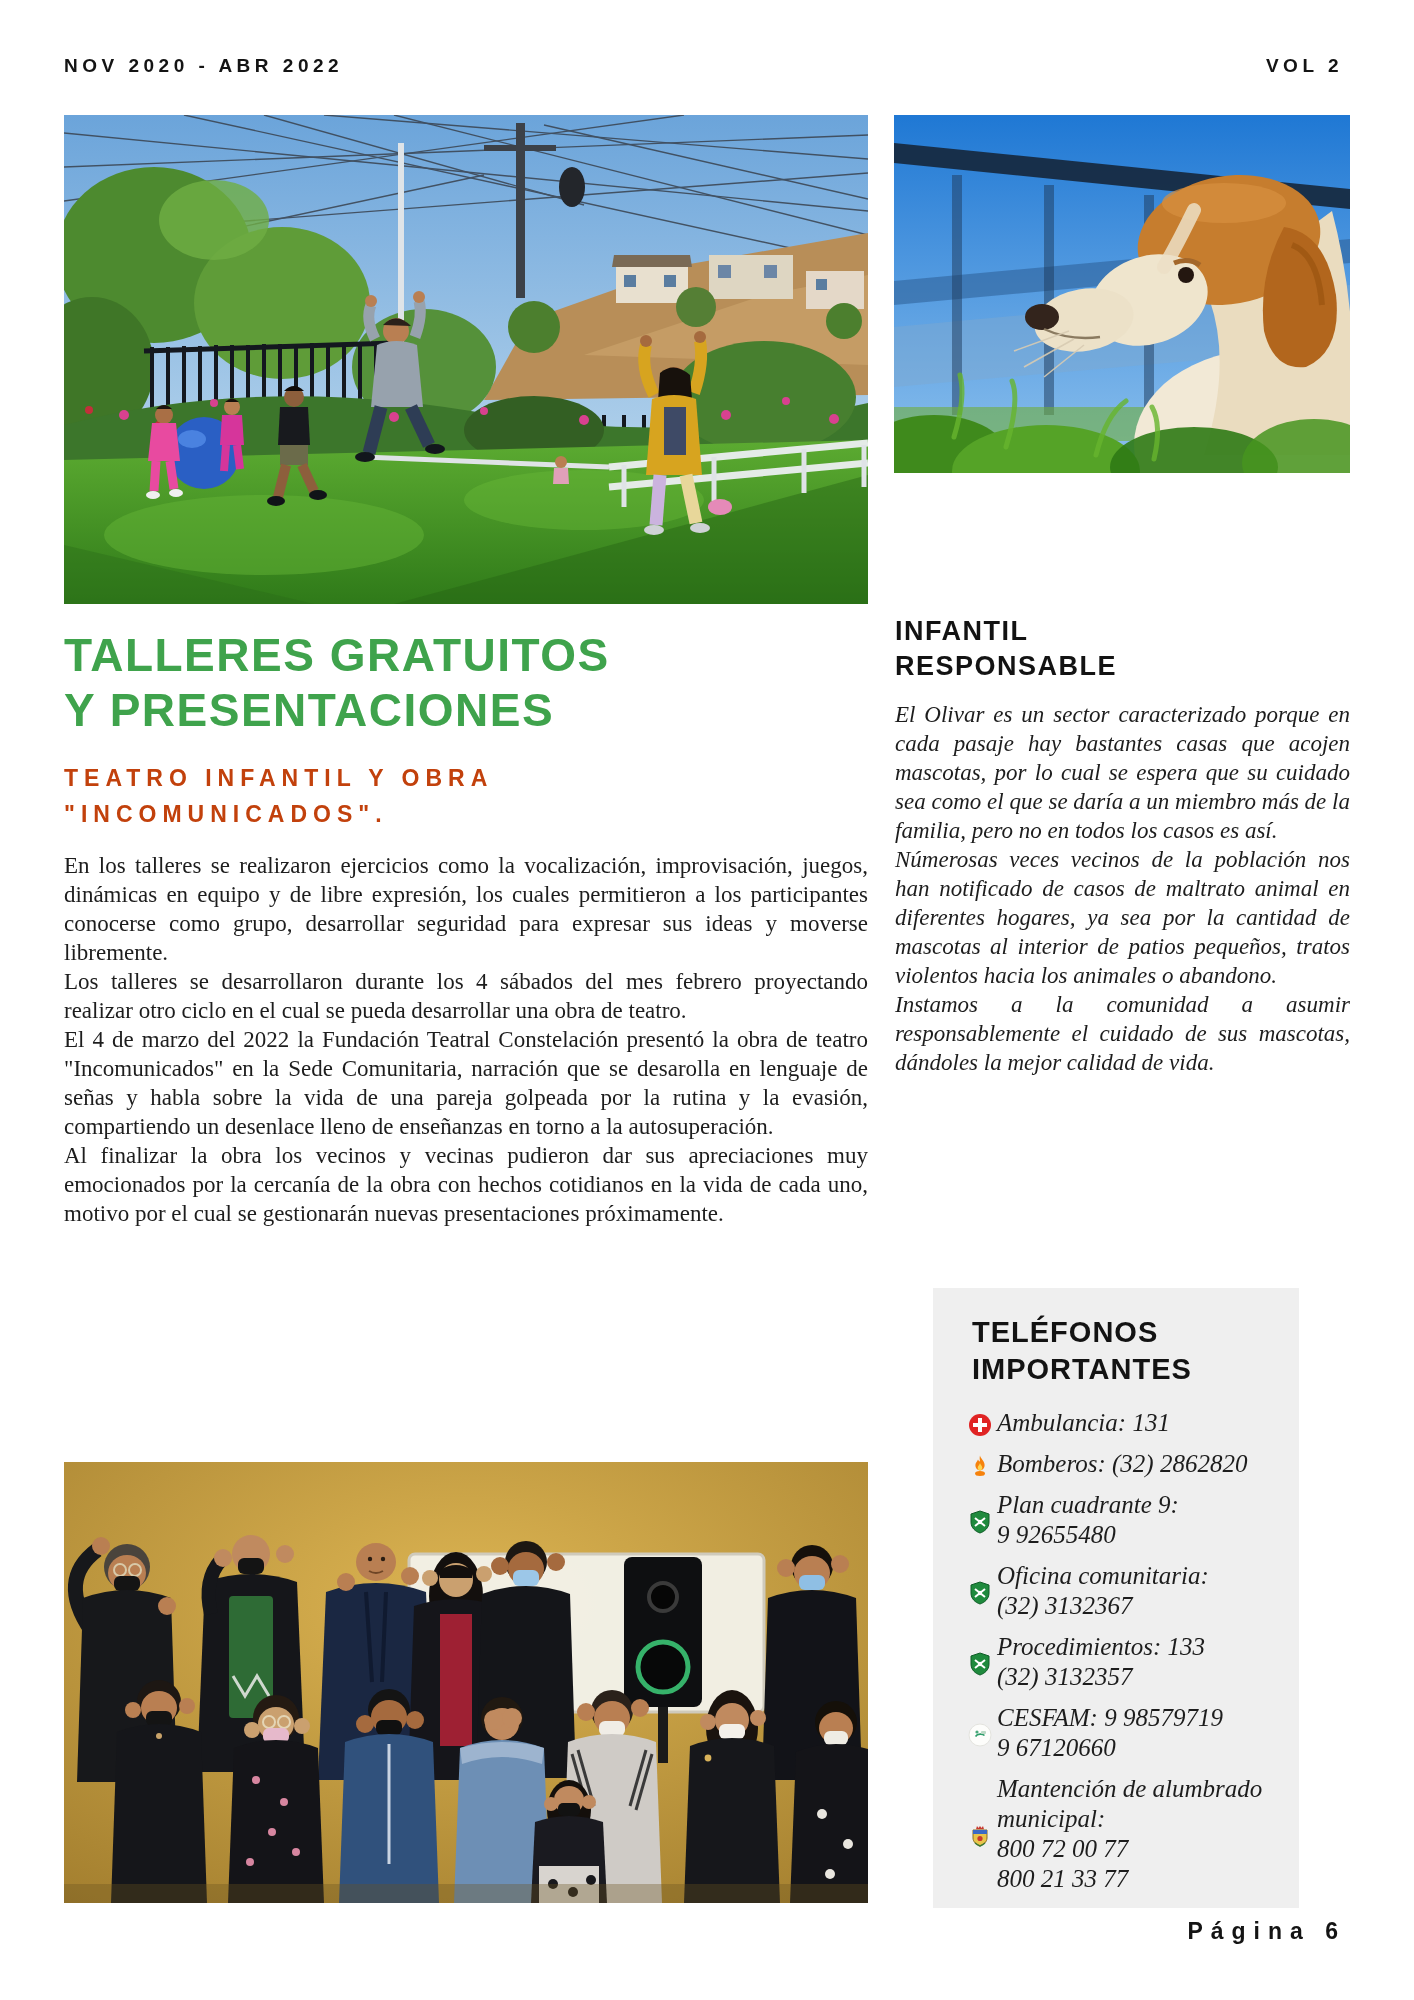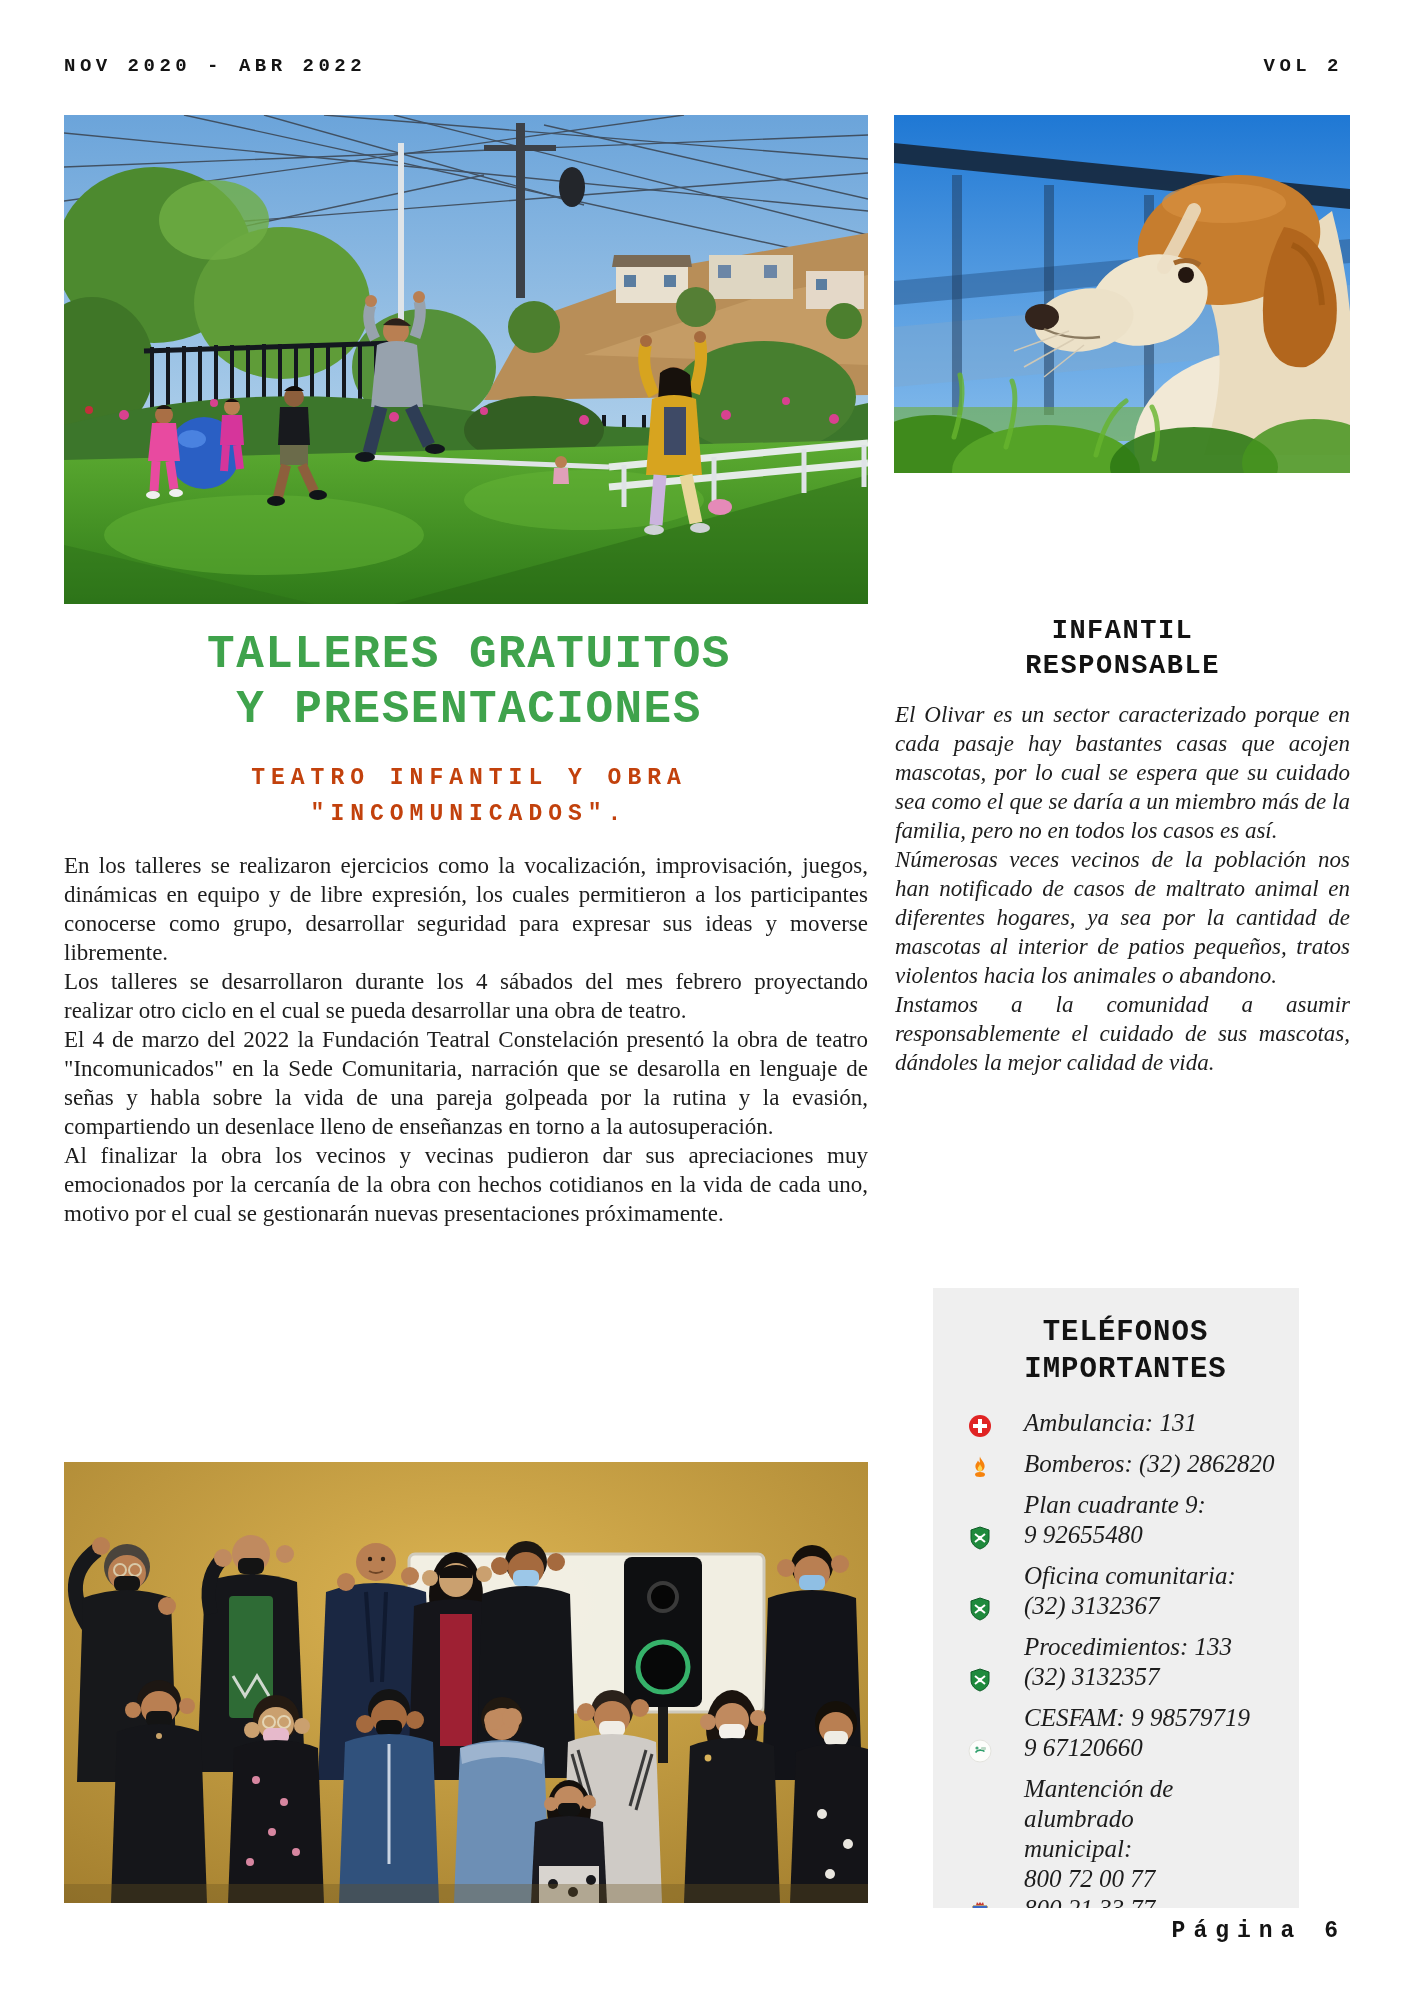--- a/index.html
+++ b/index.html
@@ -1,21 +1,21 @@
 <!DOCTYPE html>
 <html><head>
 <meta charset="utf-8">
 <style>
   html,body{margin:0;padding:0;}
   body{
     width:1414px;height:2000px;position:relative;background:#ffffff;
     font-family:"Liberation Sans",sans-serif;overflow:hidden;
   }
   .abs{position:absolute;}
-  .sans{font-family:Liberation Mono, monospace;text-align:center;}
+  .sans{font-family:Liberation Sans, sans-serif;}
   .serif{font-family:"Liberation Serif","DejaVu Serif",serif;}
 
   .masthead{top:55px;font-size:19px;font-weight:700;letter-spacing:4.5px;color:#141414;}
   .masthead.left{left:64px;}
   .masthead.right{right:71px;}
 
   .photo{overflow:hidden;background:#dfe7ee;}
   .photo svg{display:block;width:100%;height:100%;}
   .photo-left{left:64px;top:115px;width:804px;height:489px;}
   .photo-right{left:894px;top:115px;width:456px;height:358px;}
@@ -33,21 +33,21 @@
     font-weight:700;letter-spacing:1.5px;color:#131313;}
   .side-body{left:895px;top:700px;width:455px;font-size:23px;line-height:29px;
     font-style:italic;color:#1d1d1d;text-align:justify;}
   .side-body p{margin:0;}
 
   .phone-box{left:933px;top:1288px;width:366px;height:620px;background:#EFEFEF;
     box-sizing:border-box;padding:26px 20px 0 35px;overflow:hidden;}
   .ph-heading{font-size:29px;line-height:37px;font-weight:700;letter-spacing:1px;
     color:#131313;padding-left:4px;}
   .ph-list{margin-top:20px;display:flex;flex-direction:column;gap:11px;}
-  .ph-item{display:flex;gap:32px;align-items:flex-end;}
+  .ph-item{display:flex;gap:5px;align-items:center;}
   .ph-icon{width:24px;height:24px;flex:none;margin-top:4px;}
   .ph-icon svg{display:block;width:24px;height:24px;}
   .ph-lines{font-size:25px;line-height:30px;font-style:italic;color:#1d1d1d;}
 
   .page-footer{right:68px;top:1918px;font-size:23px;font-weight:700;
     letter-spacing:8px;color:#141414;}
 </style>
 </head>
 <body>
 

